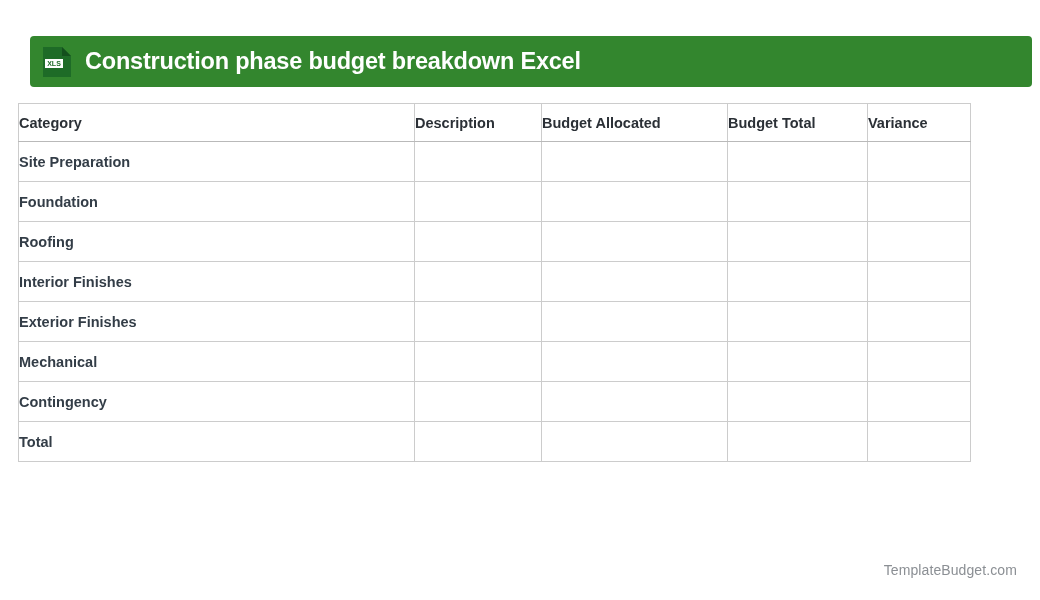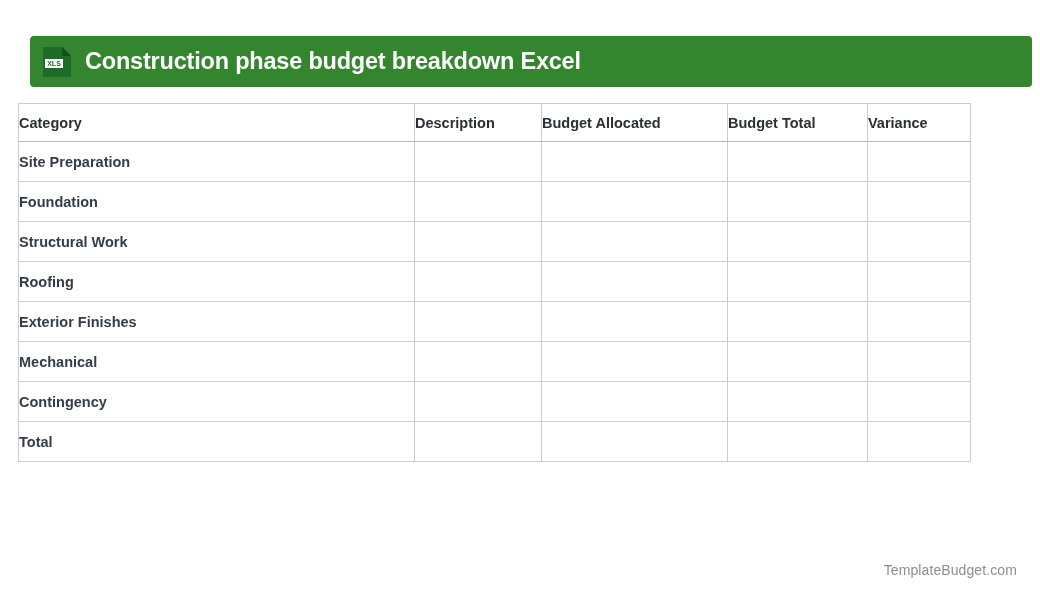--- a/index.html
+++ b/index.html
@@ -154,28 +154,28 @@
         <td></td>
       </tr>
       <tr>
         <td class="cat-cell">Foundation</td>
         <td></td>
         <td></td>
         <td></td>
         <td></td>
       </tr>
       <tr>
-        <td class="cat-cell">Structural Work</td>
-        <td></td>
-        <td></td>
-        <td></td>
-        <td></td>
-      </tr>
-      <tr>
         <td class="cat-cell">Roofing</td>
+        <td></td>
+        <td></td>
+        <td></td>
+        <td></td>
+      </tr>
+      <tr>
+        <td class="cat-cell">Interior Finishes</td>
         <td></td>
         <td></td>
         <td></td>
         <td></td>
       </tr>
       <tr>
         <td class="cat-cell">Exterior Finishes</td>
         <td></td>
         <td></td>
         <td></td>

